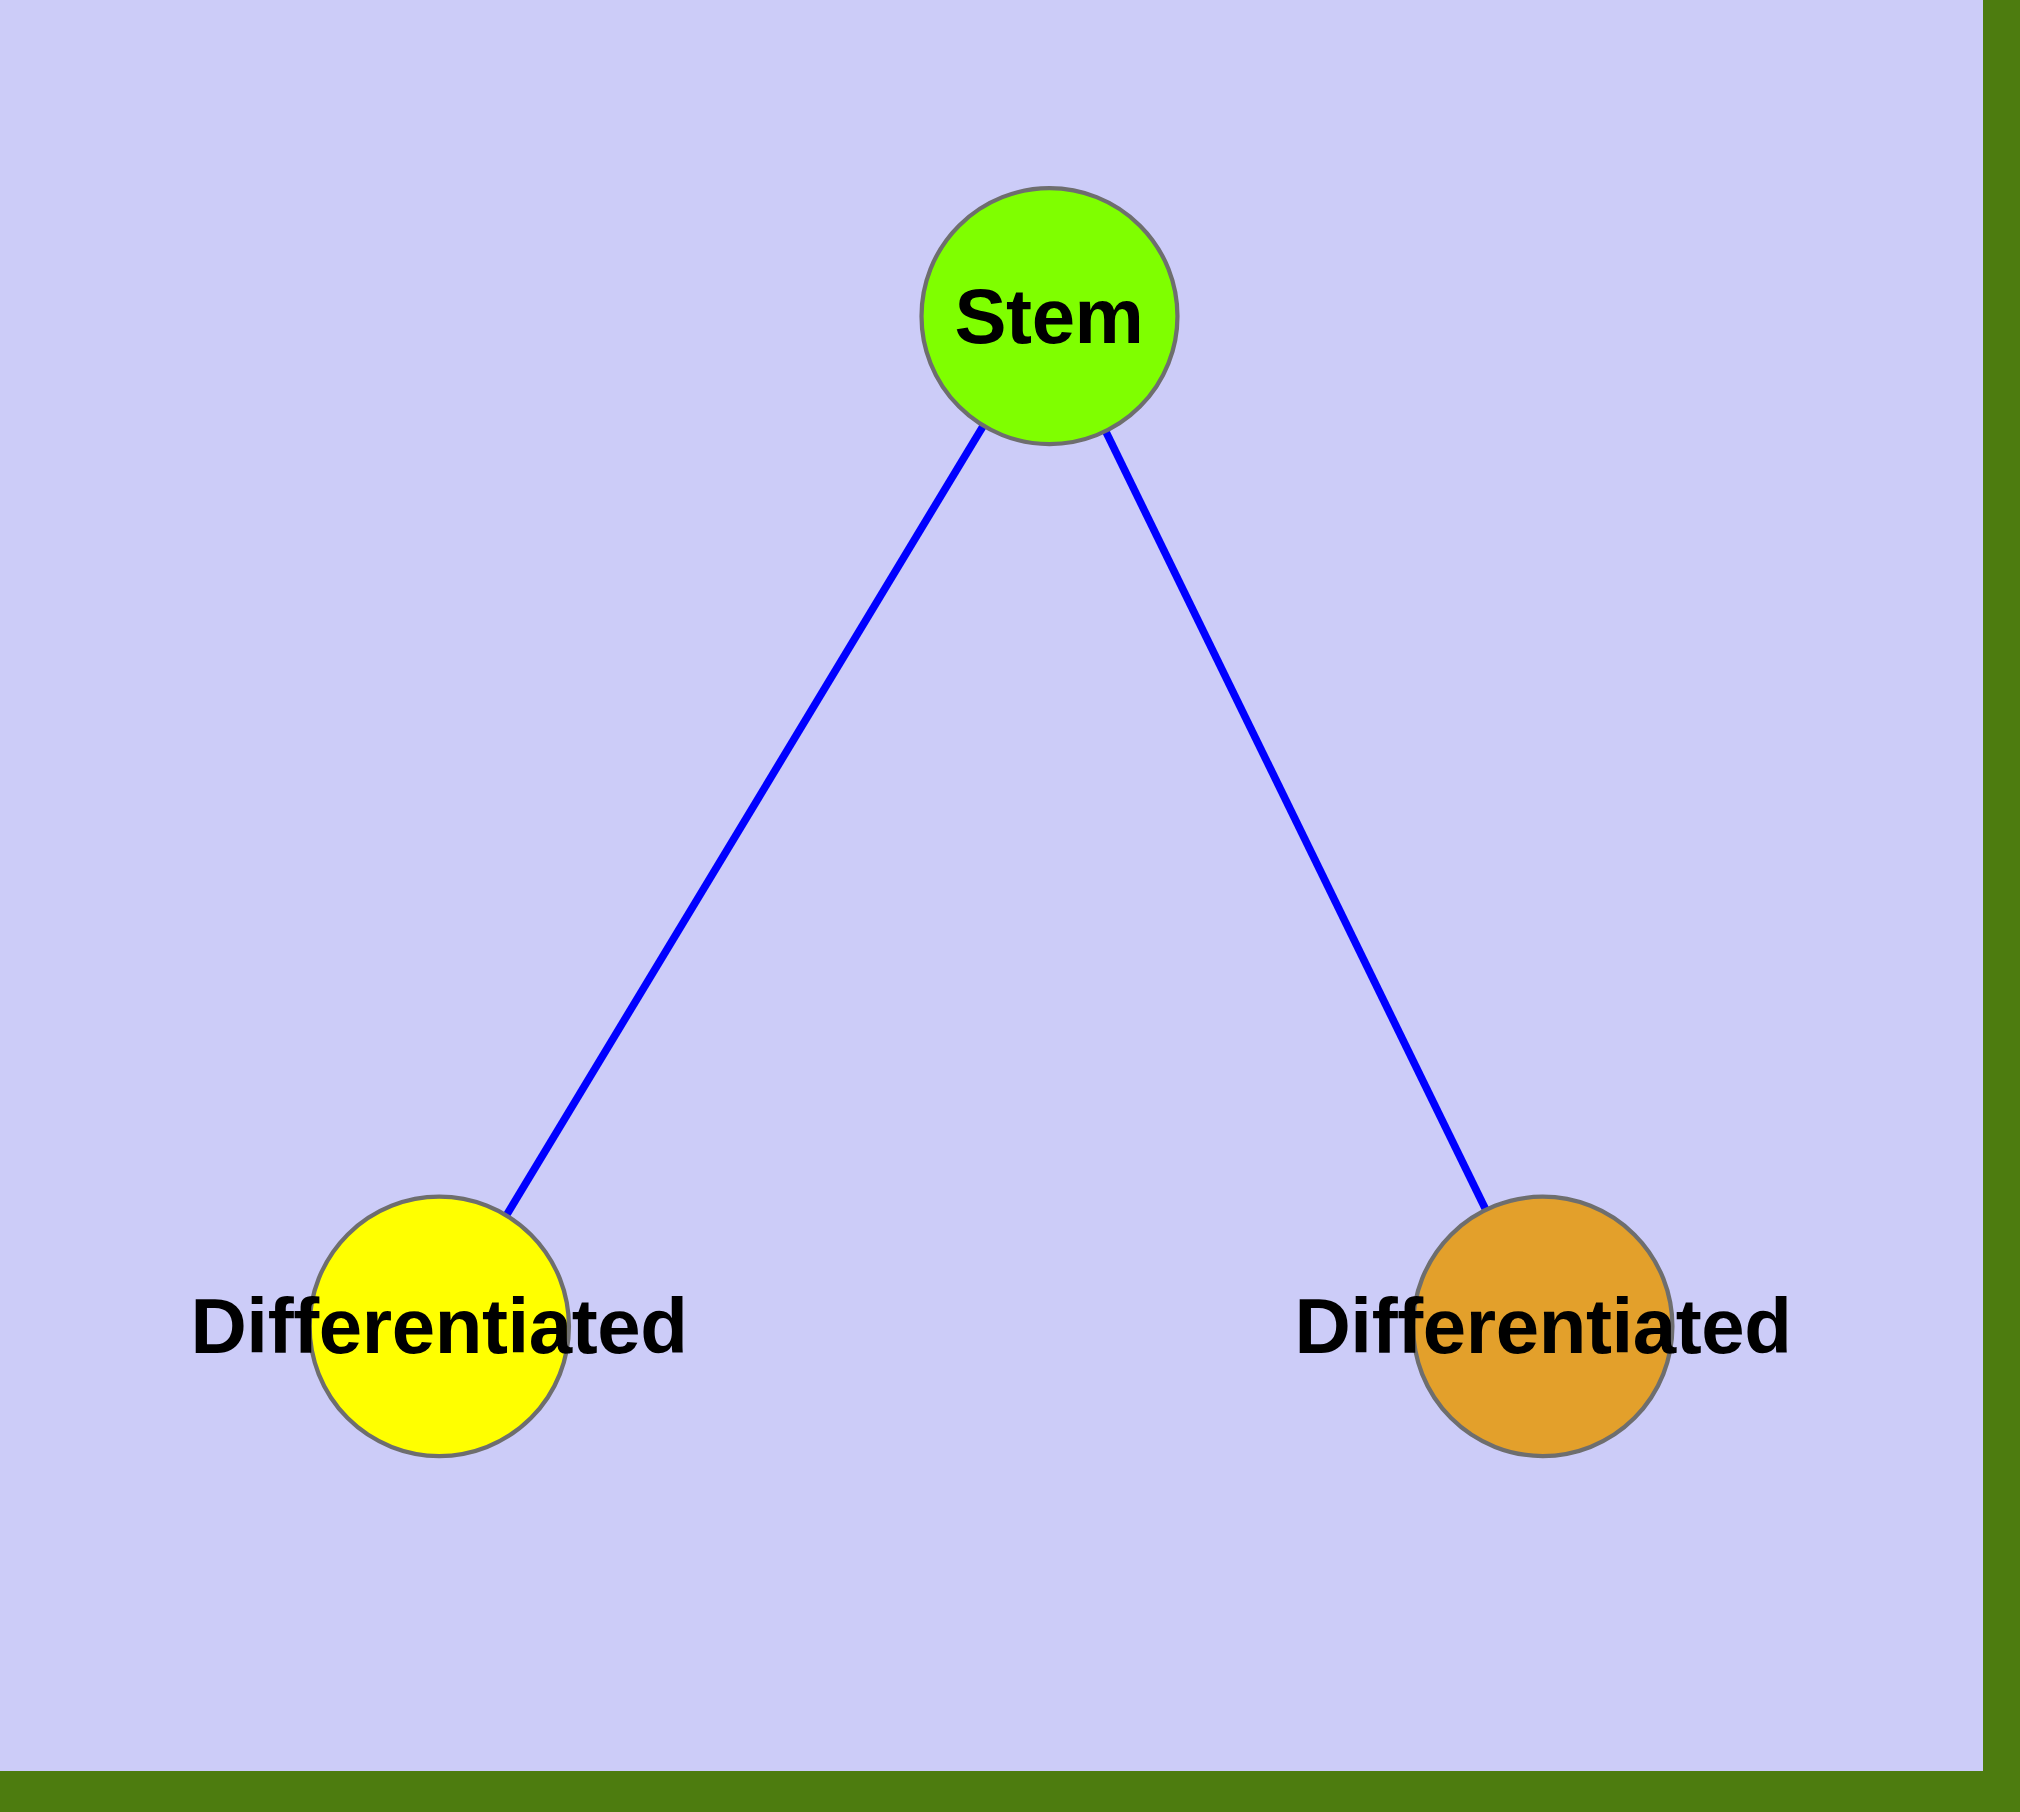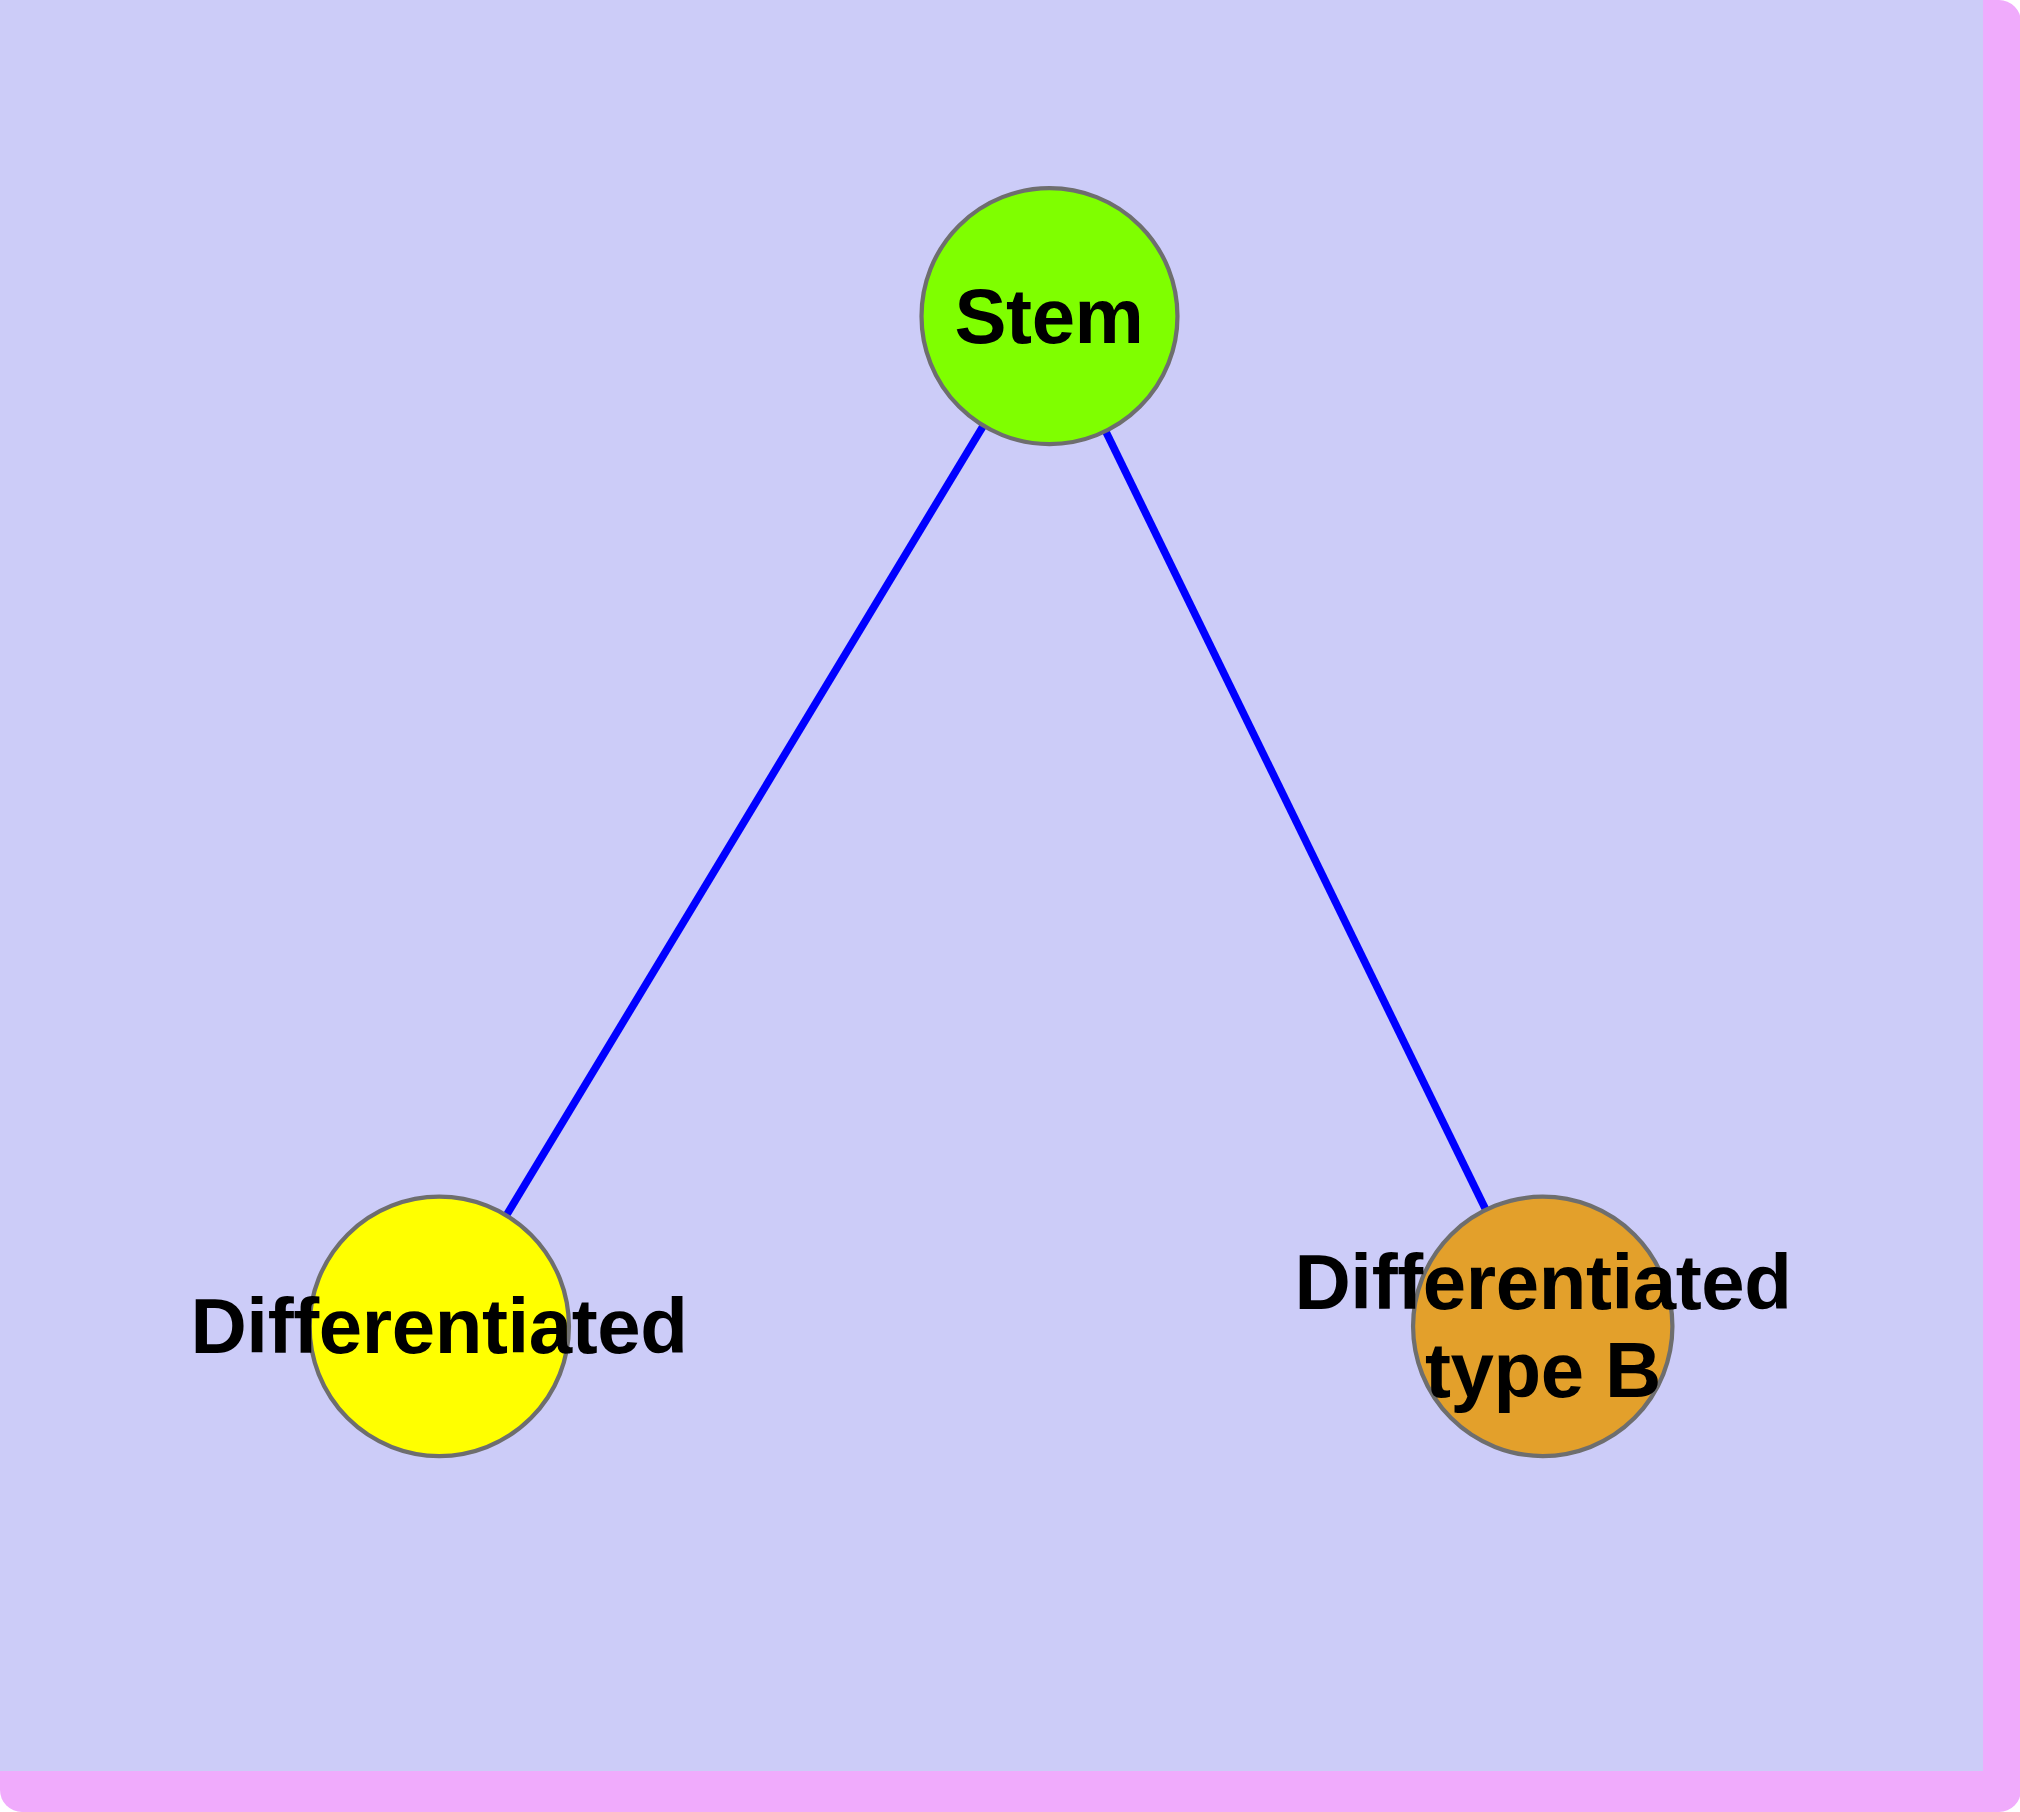--- a/index.html
+++ b/index.html
@@ -11,22 +11,21 @@
   body {
     width: 2021px;
     height: 1812px;
     overflow: hidden;
     font-family: "Liberation Sans", "DejaVu Sans", sans-serif;
   }
   #graph-canvas {
     position: relative;
     width: 2021px;
     height: 1812px;
-    background: #f0abfc;
-    border-radius: 22px;
+    background: #4d7c0f;
   }
   #plot-area {
     position: absolute;
     left: 0;
     top: 0;
     width: 1983px;
     height: 1771px;
     background: #ccccf8;
   }
   #graph-svg {
@@ -75,17 +74,16 @@
   <div class="node-label" style="left:1049px; top:316px;">
     <div>Stem</div>
   </div>
 
   <div class="node-label" style="left:439px; top:1326px;">
     <div>Differentiated</div>
   </div>
 
   <div class="node-label" style="left:1543px; top:1326px;">
     <div>Differentiated</div>
-    <div>type B</div>
   </div>
 
 </div>
 
 
 </body></html>

